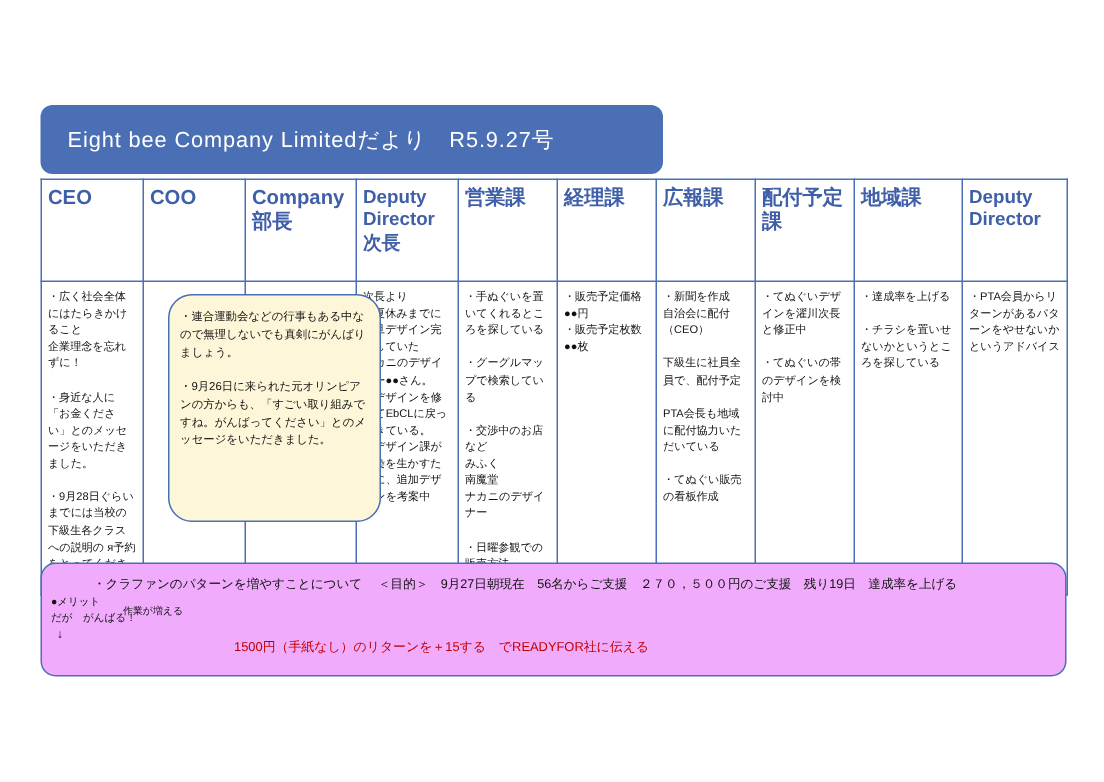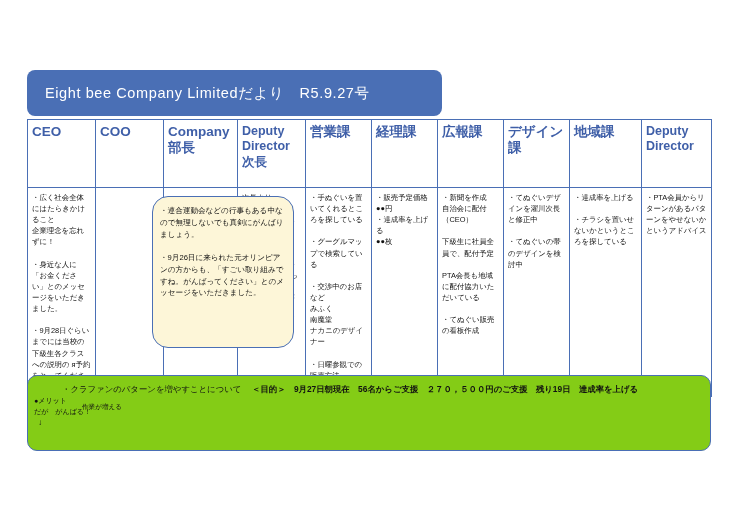--- a/index.html
+++ b/index.html
@@ -92,51 +92,49 @@
     border: 1.4px solid #4a6fb5;
     border-radius: 16px;
     background: #fdf6d8;
     box-sizing: border-box;
     padding: 8px 7px;
     font-size: 7.6px;
     line-height: 1.55;
     color: #111111;
     white-space: pre-line;
     word-break: break-all;
-    margin-left: 40px;
   }
 
   
   .bottom-panel {
     position: absolute;
     left: 27px;
     top: 375px;
     width: 684px;
     height: 76px;
     border: 1px solid #4a6fb5;
     border-radius: 10px;
-    background: #84cc16;
+    background: #f0abfc;
     box-sizing: border-box;
   }
   .bp-line1 {
     position: absolute;
     left: 34px;
     top: 8px;
     font-size: 8.4px;
     color: #111111;
     white-space: nowrap;
   }
   .bp-line1b {
     position: absolute;
     left: 224px;
     top: 8px;
     font-size: 8.4px;
     color: #111111;
     white-space: nowrap;
-    font-weight: bold;
   }
   .bp-merit {
     position: absolute;
     left: 6px;
     top: 20px;
     font-size: 7px;
     color: #111111;
     white-space: nowrap;
   }
   .bp-merit2 {
@@ -199,21 +197,21 @@
         <td class="head">CEO</td>
         <td class="head">COO</td>
         <td class="head">Company
 部長</td>
         <td class="head small">Deputy
 Director
 次長</td>
         <td class="head">営業課</td>
         <td class="head">経理課</td>
         <td class="head">広報課</td>
-        <td class="head">デザイン
+        <td class="head">配付予定
 課</td>
         <td class="head">地域課</td>
         <td class="head small">Deputy
 Director</td>
       </tr>
       <tr>
         <td class="body">・広く社会全体にはたらきかけること
 企業理念を忘れずに！
 
 ・身近な人に「お金ください」とのメッセージをいただきました。
@@ -231,21 +229,21 @@
 ・グーグルマップで検索している
 
 ・交渉中のお店など
 みふく
 南魔堂
 ナカニのデザイナー
 
 ・日曜参観での販売方法</td>
         <td class="body">・販売予定価格
 ●●円
-・達成率を上げる
+・販売予定枚数
 ●●枚</td>
         <td class="body">・新聞を作成
 自治会に配付（CEO）
 
 下級生に社員全員で、配付予定
 
 PTA会長も地域に配付協力いただいている
 
 ・てぬぐい販売の看板作成</td>
         <td class="body">・てぬぐいデザインを濯川次長と修正中
@@ -264,15 +262,16 @@
 
 ・9月26日に来られた元オリンピアンの方からも、「すごい取り組みですね。がんばってください」とのメッセージをいただきました。</div>
 
   <div class="bottom-panel">
     <div class="bp-line1">・クラファンのパターンを増やすことについて</div>
     <div class="bp-line1b">＜目的＞　9月27日朝現在　56名からご支援　２７０，５００円のご支援　残り19日　達成率を上げる</div>
     <div class="bp-merit">●メリット</div>
     <div class="bp-sub">作業が増える</div>
     <div class="bp-merit2">だが　がんばる！</div>
     <div class="bp-arrow">↓</div>
+    <div class="bp-red">1500円（手紙なし）のリターンを＋15する　でREADYFOR社に伝える</div>
   </div>
 
 </div>
 
 </body></html>

